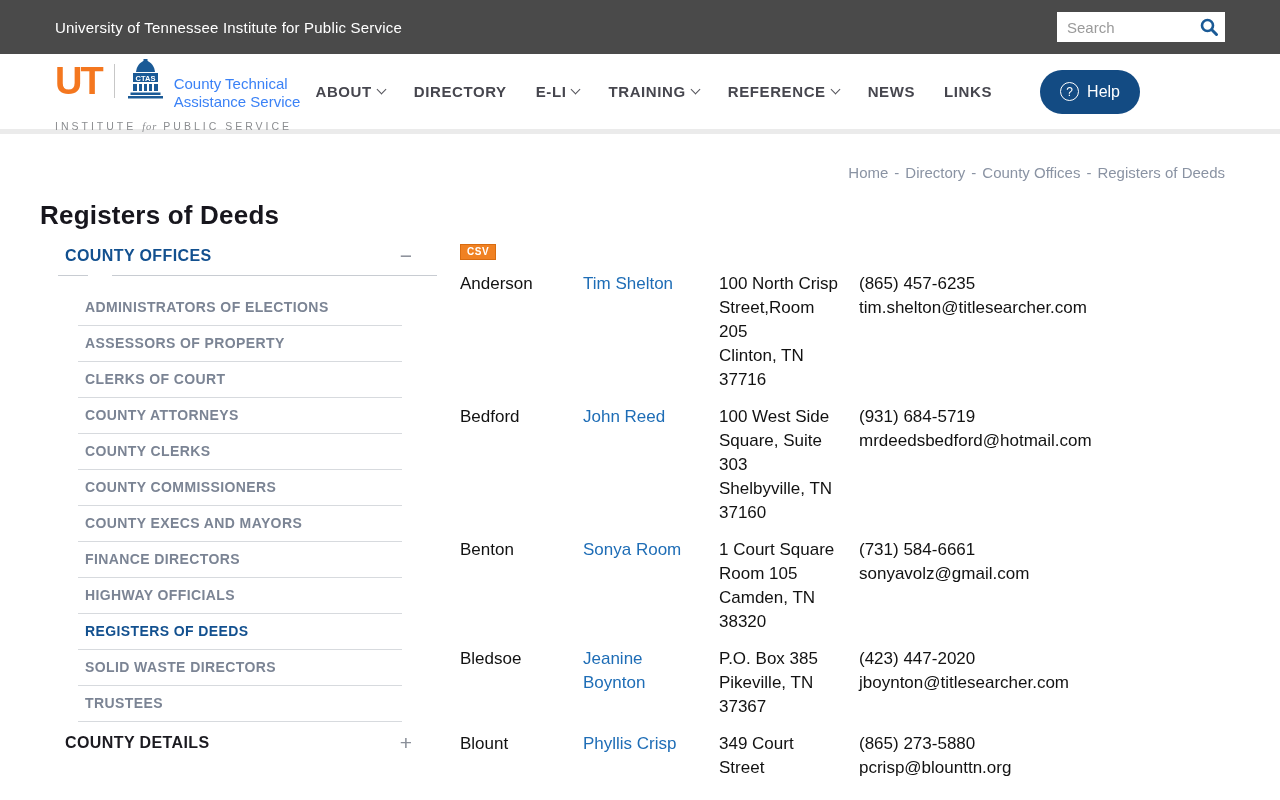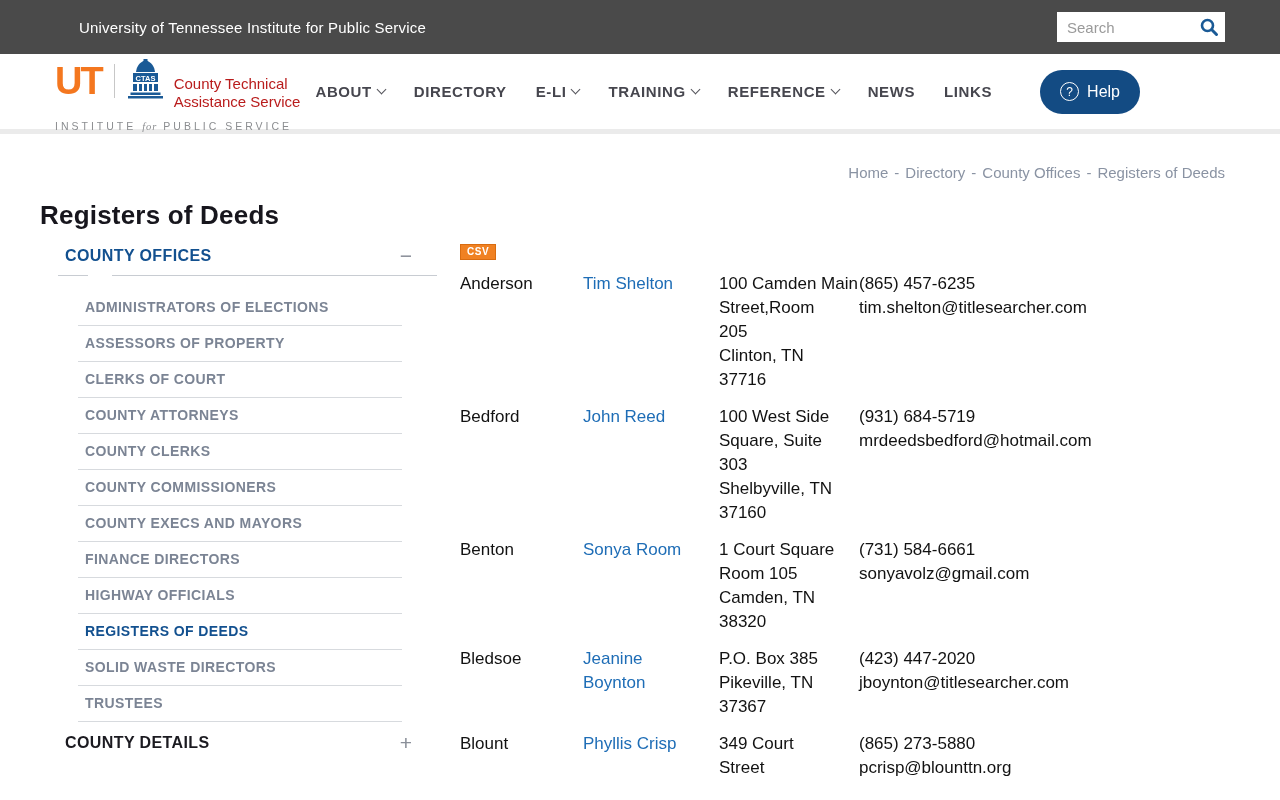--- a/index.html
+++ b/index.html
@@ -2,39 +2,39 @@
 <html><head>
 <meta charset="utf-8">
 <style>
   * { margin:0; padding:0; box-sizing:border-box; }
   html,body { width:1280px; height:800px; overflow:hidden; background:#fff;
     font-family:"Liberation Sans", sans-serif; color:#121212; }
 
   
   .topbar { height:54px; background:#4a4a4a; display:flex; align-items:center;
     justify-content:space-between; padding:0 55px; }
-  .site-title { color:#ffffff; font-size:15px; letter-spacing:0.2px;margin-left:24px; }
+  .site-title { color:#ffffff; font-size:15px; letter-spacing:0.2px; }
   .searchbox { width:168px; height:30px; background:#fff; display:flex; align-items:center; }
   .searchbox input { border:0; outline:none; flex:1; min-width:0; padding:0 4px 0 10px;
     font-size:15px; color:#333; font-family:"Liberation Sans",sans-serif; }
   .searchbox input::placeholder { color:#9a9a9a; }
   .search-btn { border:0; background:transparent; width:32px; height:30px; cursor:pointer;
     display:flex; align-items:center; justify-content:center; }
 
   
   .header { height:80px; background:#fff; border-bottom:5px solid #ebebeb;
     display:flex; align-items:center; justify-content:space-between;
     padding:0 140px 0 55px; }
   .brand { display:flex; flex-direction:column; }
   .brand-top { display:flex; align-items:center; }
   .ut-mark { font-size:38px; font-weight:800; color:#f4771f; letter-spacing:-2px;
     line-height:38px; }
   .brand-divider { width:1px; height:34px; background:#c7c7c7; margin:0 12px; }
   .ctas-icon { margin-right:10px; }
-  .org-name { color:#b91c1c; font-size:15px; line-height:18px;margin-top:24px; }
+  .org-name { color:#3b82f6; font-size:15px; line-height:18px;margin-top:24px; }
   .institute-line { margin-top:9px; color:#8b8d90; font-size:10.5px; letter-spacing:3px; }
   .institute-line .for { font-family:"Liberation Serif", serif; font-style:italic;
     text-transform:lowercase; letter-spacing:1px; }
 
   .nav { display:flex; align-items:center; gap:29px; }
   .nav-item { display:flex; align-items:center; gap:6px; font-size:15px; font-weight:600;
     color:#46464e; letter-spacing:0.6px; cursor:pointer; white-space:nowrap; }
   .chev { width:7px; height:7px; border-right:1.6px solid #55555c; border-bottom:1.6px solid #55555c;
     transform:rotate(45deg); margin-top:-4px; }
   .help-btn { margin-left:19px; background:#134b83; color:#fff; border:0; cursor:pointer;
@@ -204,21 +204,21 @@
       <div class="csv-row">
         <span class="csv-badge">CSV</span>
       </div>
 
       <div class="drow">
         <div class="c-county">Anderson</div>
         <div class="c-name">
           <a>Tim Shelton</a>
         </div>
         <div class="c-addr">
-          <div>100 Camden Main</div>
+          <div>100 North Crisp</div>
           <div>Street,Room</div>
           <div>205</div>
           <div>Clinton, TN</div>
           <div>37716</div>
         </div>
         <div class="c-contact">
           <div>(865) 457-6235</div>
           <div>tim.shelton@titlesearcher.com</div>
         </div>
       </div>

